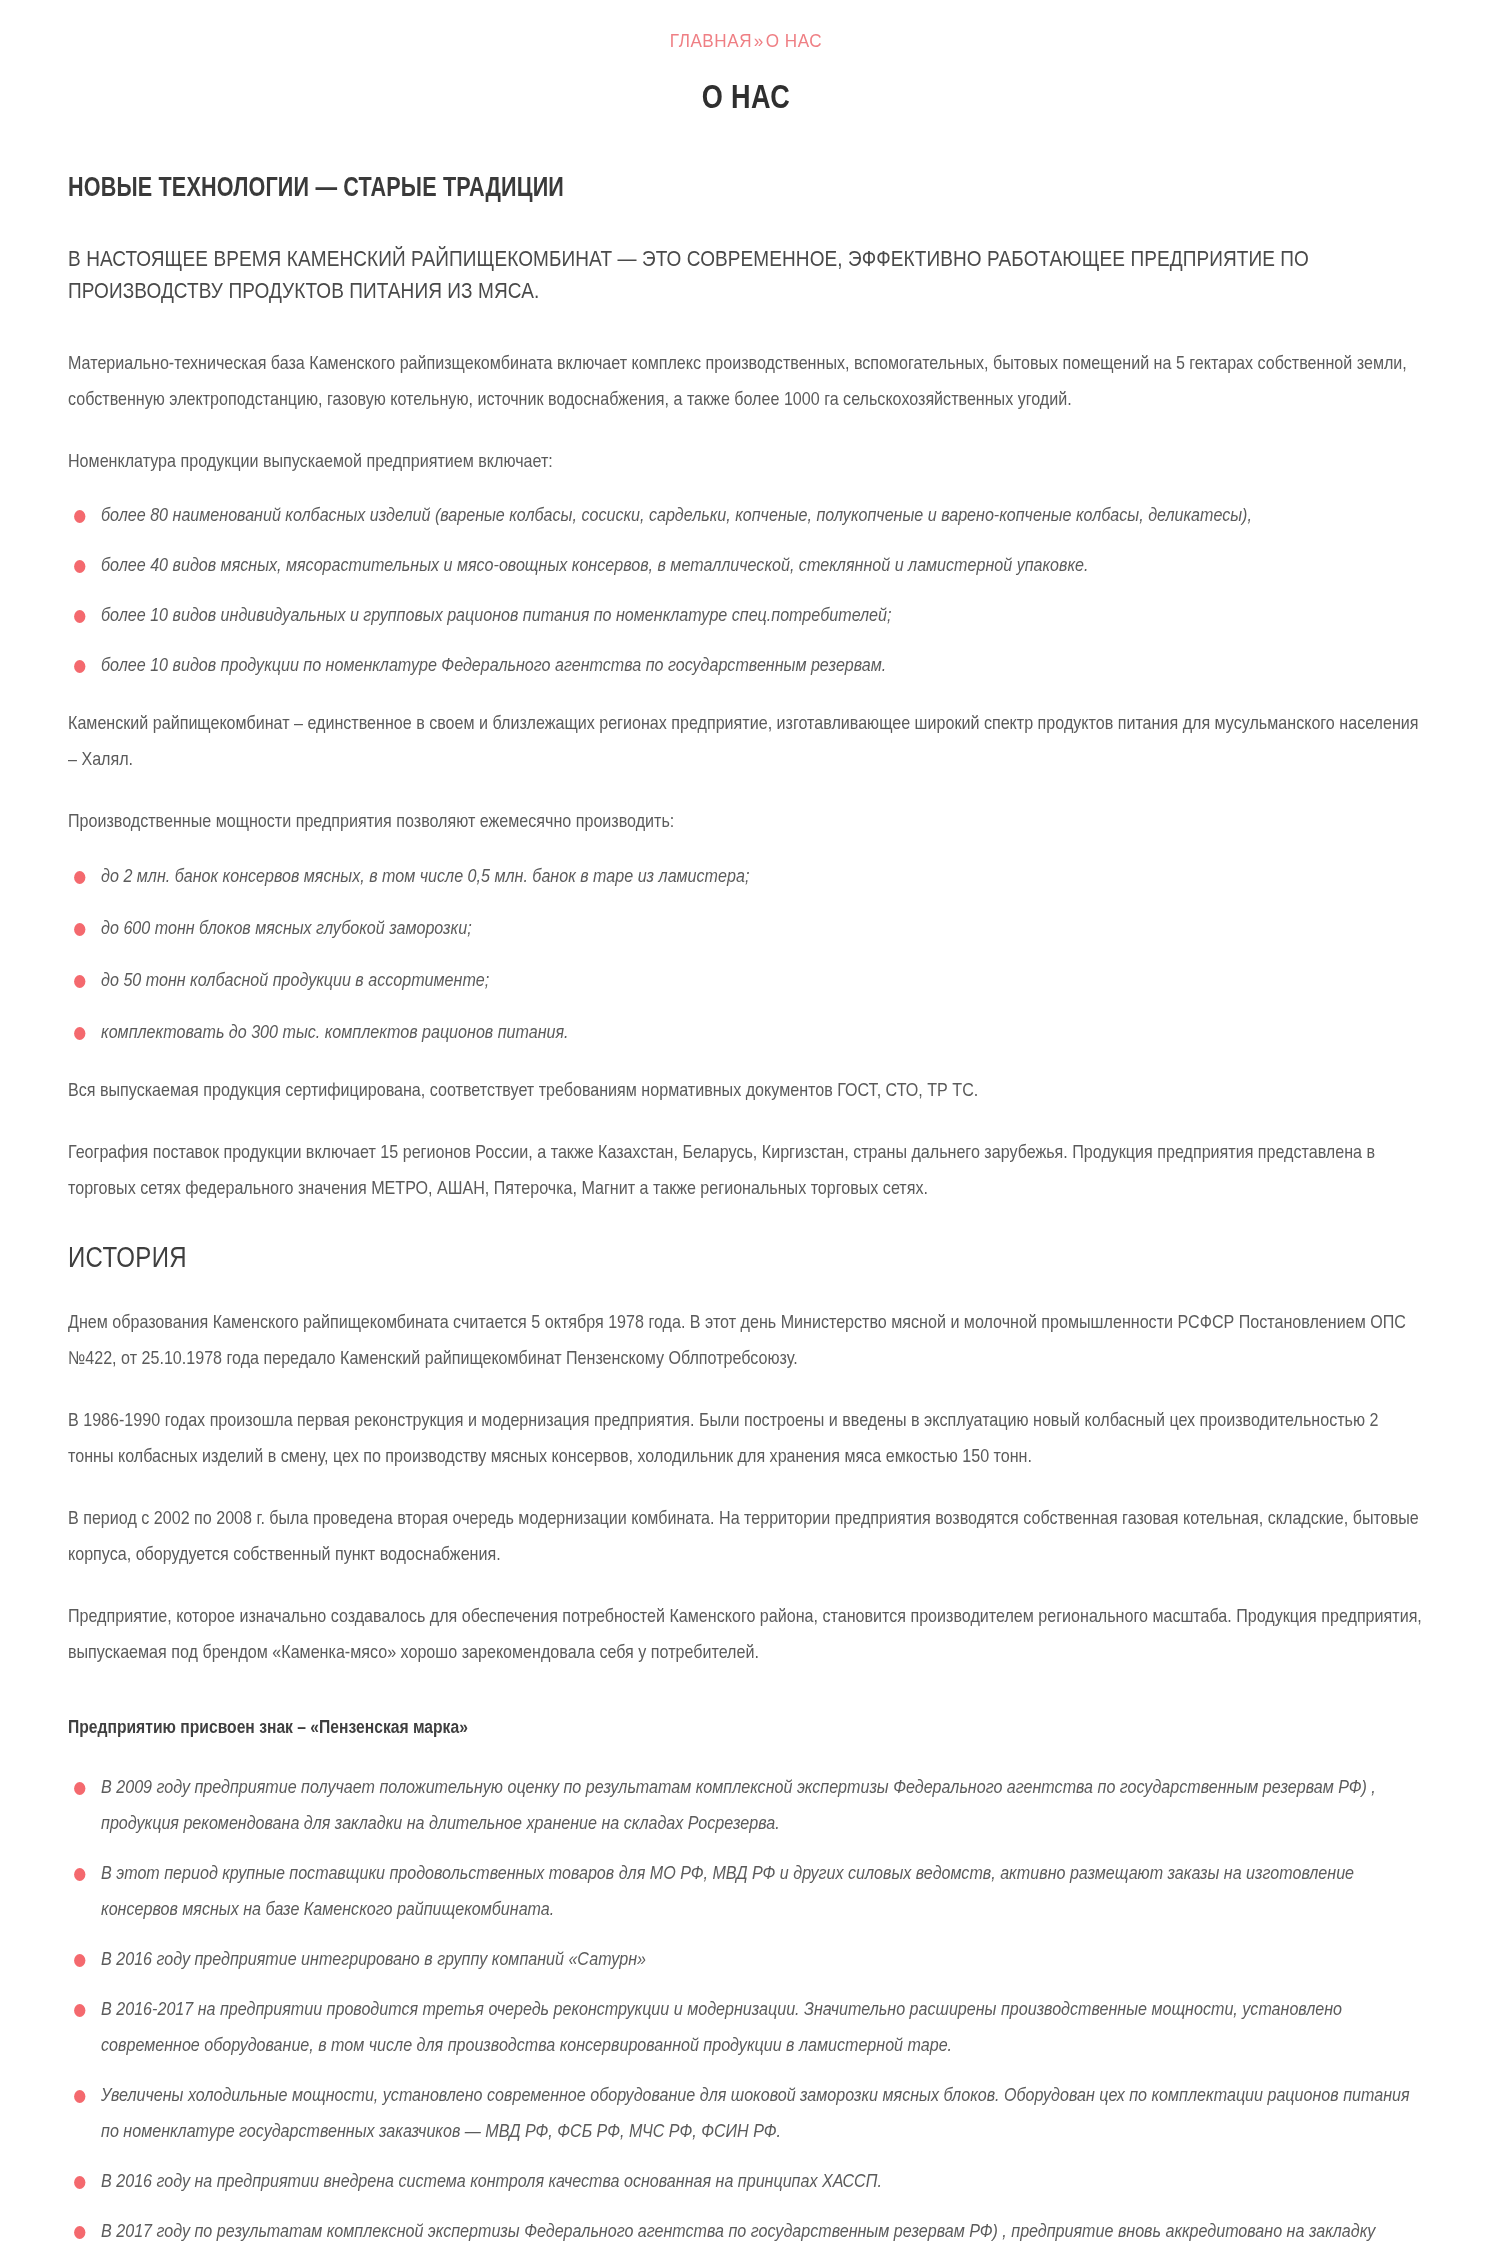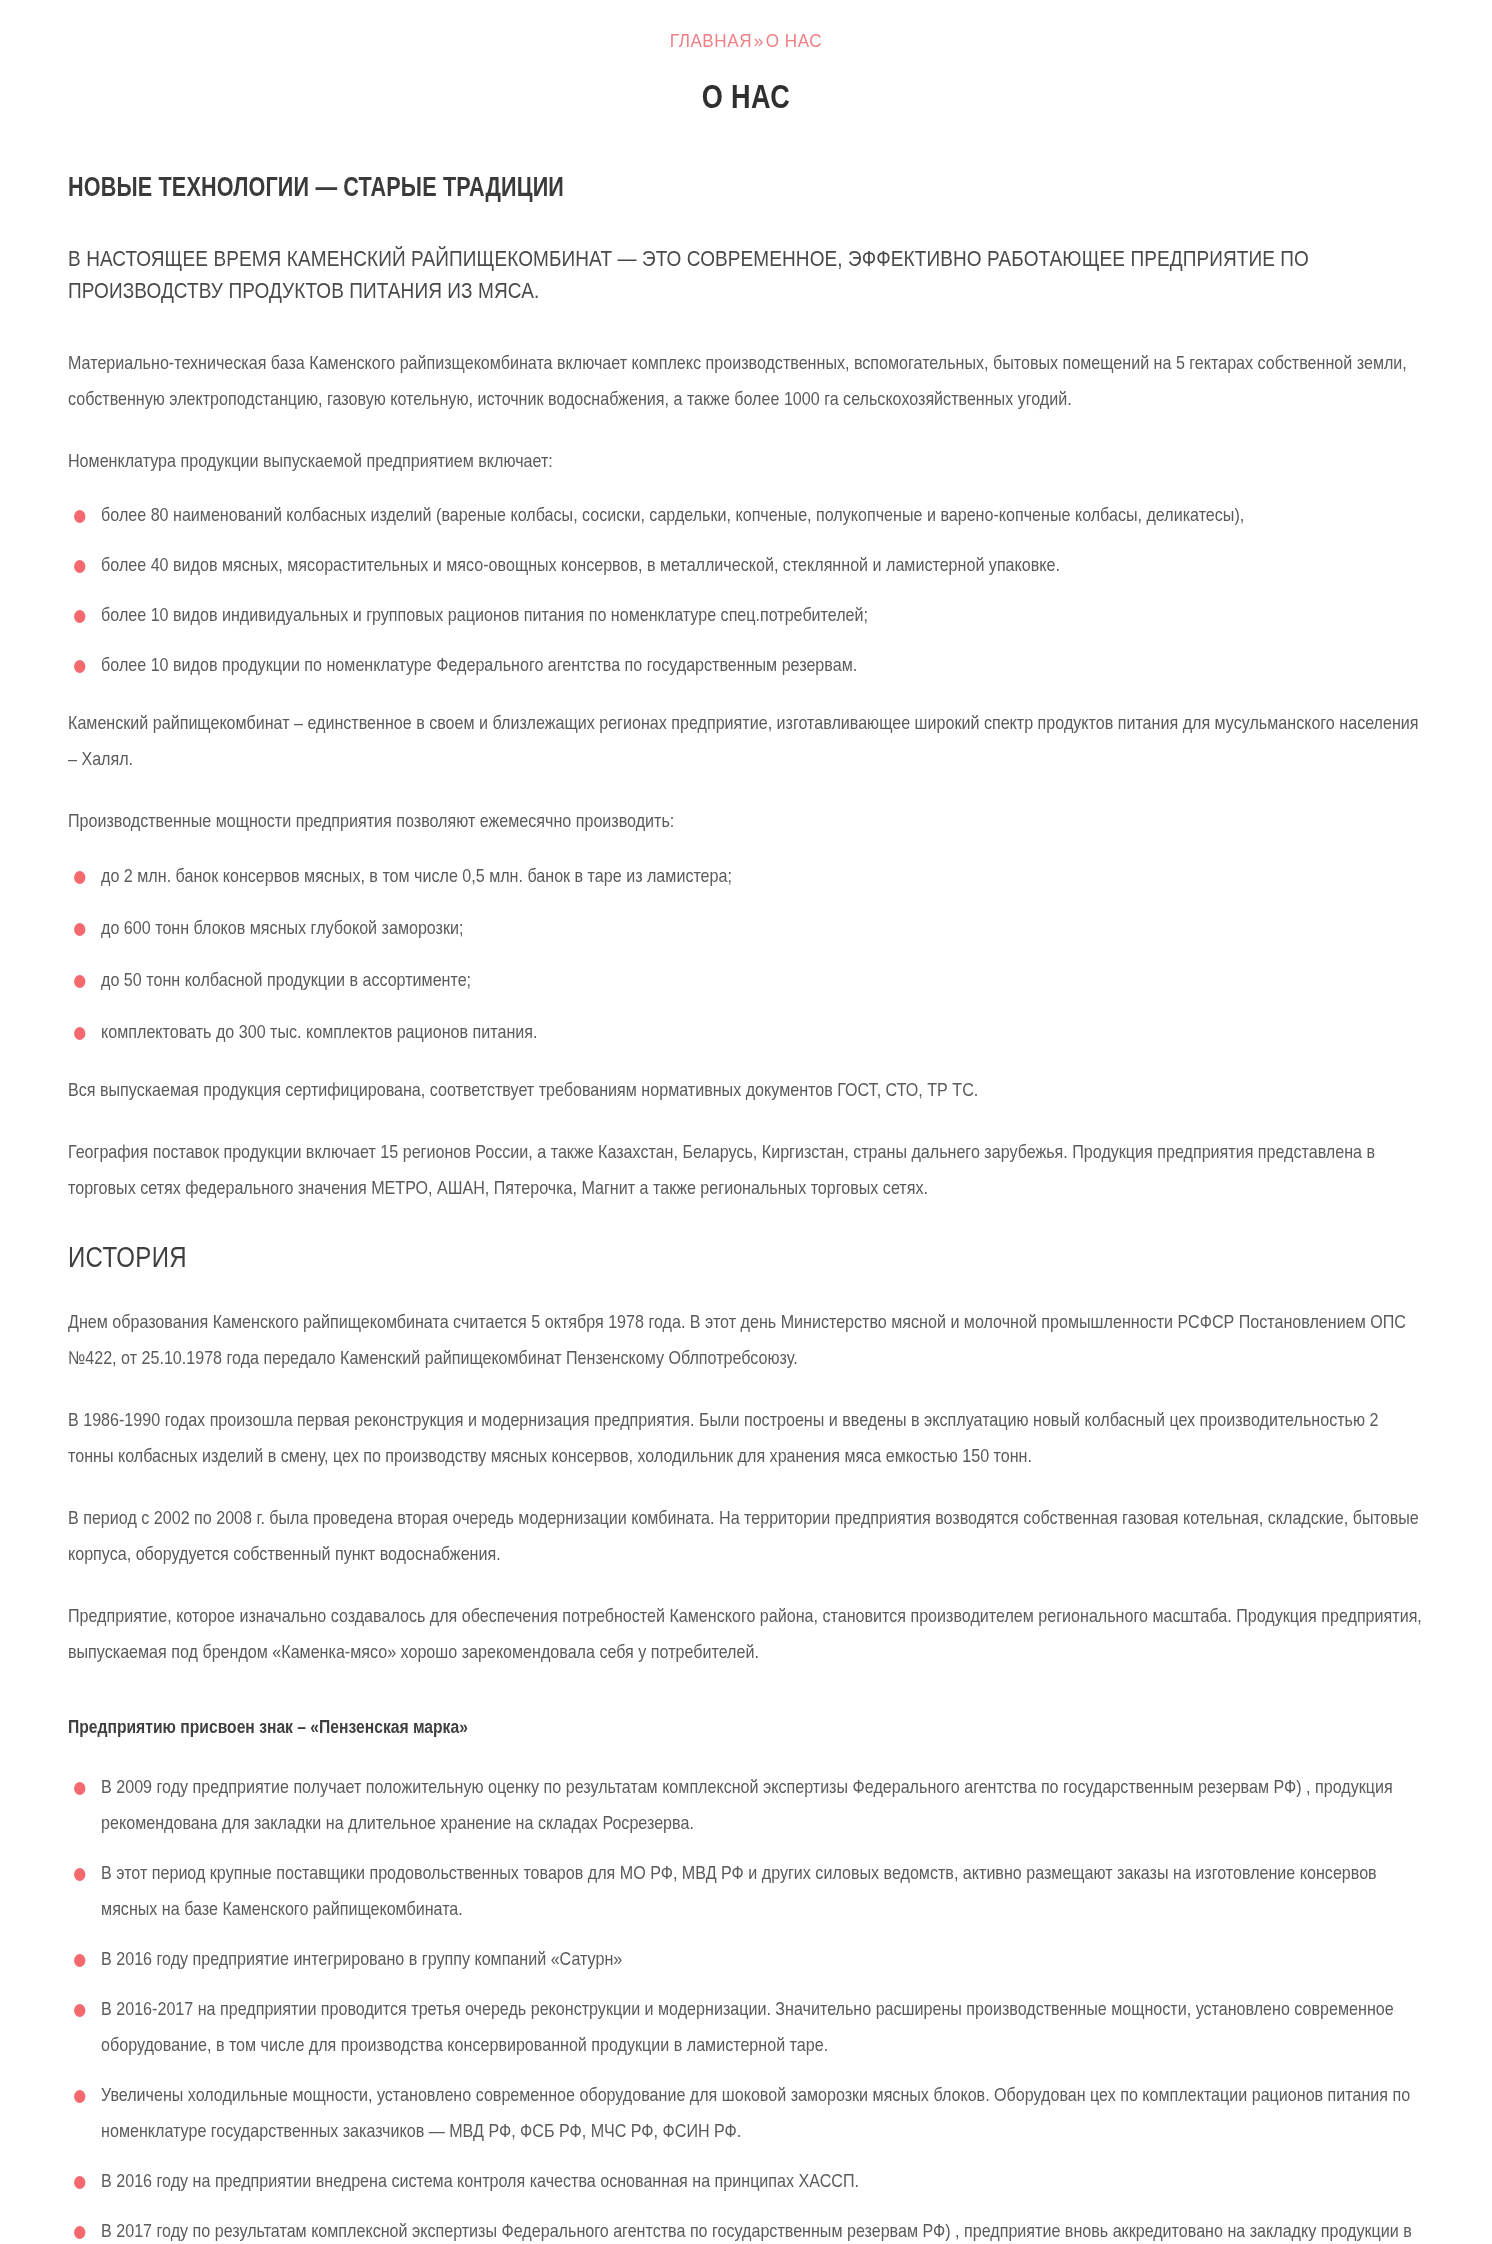--- a/index.html
+++ b/index.html
@@ -120,20 +120,21 @@
     transform: scaleX(0.87);
     transform-origin: left top;
     width: 114.9%;
   }
 
   
   ul.dot-list {
     list-style: none;
     margin: 0 0 22px 0;
     padding: 0;
+    font-style: italic;
   }
   ul.dot-list > li {
     position: relative;
     padding-left: 38px;
     color: #5b5b5b;
     font-size: 18.5px;
     line-height: 1.95;
     margin-bottom: 14px;
     transform: scaleX(0.87);
     transform-origin: left top;

